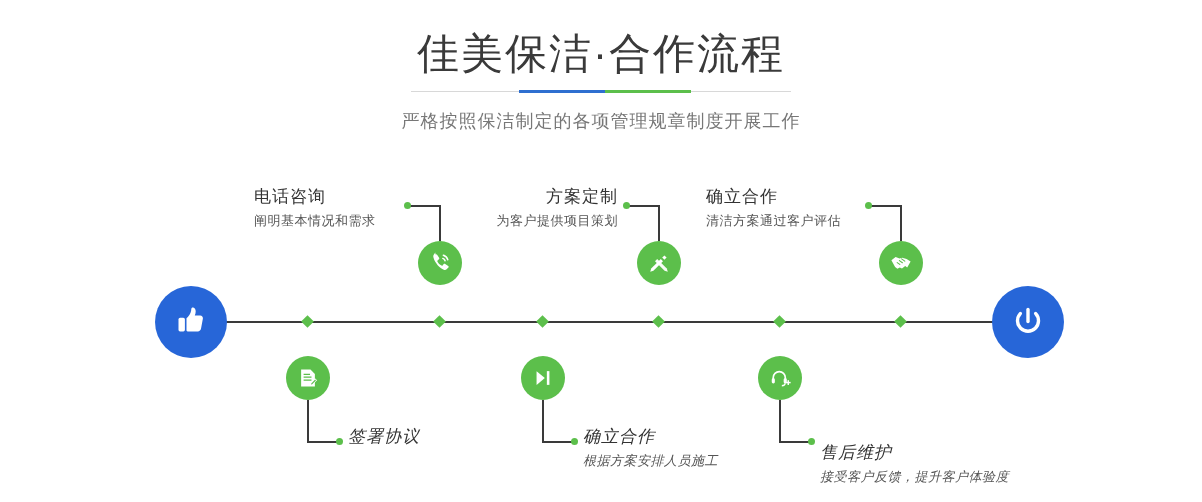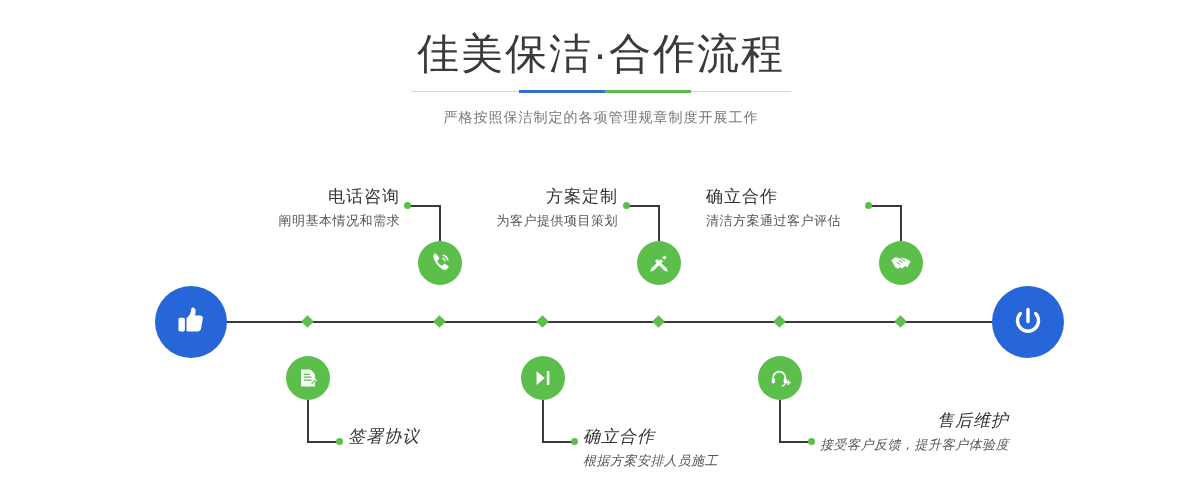--- a/index.html
+++ b/index.html
@@ -60,21 +60,21 @@
   .rule-green {
     position: absolute;
     left: 194px;
     top: 0;
     width: 86px;
     height: 3px;
     background: #5cbf4b;
   }
   .subtitle {
     margin-top: 16px;
-    font-size: 14px;
+    font-size: 18px;
     color: #777777;
     letter-spacing: 1px;
   }
 
   
   .axis {
     position: absolute;
     left: 190px;
     top: 321px;
     width: 840px;
@@ -196,21 +196,21 @@
         <path fill="#ffffff" d="M7.4 3.6c.5-.5 1.3-.4 1.7.2l2 3c.3.5.2 1.1-.2 1.5l-1.3 1.1c-.3.3-.4.7-.2 1.1.9 1.8 2.3 3.2 4.1 4.1.4.2.8.1 1.1-.2l1.1-1.3c.4-.4 1-.5 1.5-.2l3 2c.6.4.7 1.2.2 1.7l-1.5 1.5c-.8.8-2 1.1-3.1.7C12 17.2 6.8 12 5.4 6.2c-.3-1.1 0-2.3.8-3.1l1.2-1.5z"></path>
         <path d="M15.3 4.2a6.4 6.4 0 0 1 4.5 4.5" fill="none" stroke="#ffffff" stroke-width="1.5" stroke-linecap="round"></path>
         <path d="M14.8 7.4a3.4 3.4 0 0 1 2.3 2.3" fill="none" stroke="#ffffff" stroke-width="1.5" stroke-linecap="round"></path>
       </svg>
     </span>
   </div>
   <div class="diamond" style="left:435px; top:317px;"></div>
   <div class="vline" style="left:439px; top:205px; height:36px;"></div>
   <div class="hline" style="left:408px; top:205px; width:32px;"></div>
   <div class="dot" style="left:404px; top:202px;"></div>
-  <div class="lbl up" style="left:254px; top:186px; width:146px; text-align:right;">
+  <div class="lbl up" style="left:254px; top:186px; width:146px; text-align:left;">
     <div class="lbl-title">电话咨询</div>
     <div class="lbl-desc">阐明基本情况和需求</div>
   </div>
 
   <div class="node" style="left:286px; top:356px;">
     <span>
       <svg width="22" height="22" viewBox="0 0 24 24" aria-hidden="true">
         <path fill="#ffffff" d="M4.5 2.8h10.2l4.8 4.8v13.6H4.5z"></path>
         <path fill="#5cbf4b" d="M7.2 7.3h7v1.4h-7zM7.2 10.4h8.6v1.4H7.2zM7.2 13.5h8.6v1.4H7.2z"></path>
         <path fill="#ffffff" d="M19.6 12.2l2.3 2.3-5.6 5.6-3 .7.7-3z"></path>
@@ -289,18 +289,18 @@
           <rect x="18.4" y="16.2" width="5.2" height="1.6"></rect>
           <rect x="20.2" y="14.4" width="1.6" height="5.2"></rect>
         </g>
       </svg>
     </span>
   </div>
   <div class="diamond" style="left:775px; top:317px;"></div>
   <div class="vline" style="left:779px; top:400px; height:42px;"></div>
   <div class="hline" style="left:779px; top:441px; width:32px;"></div>
   <div class="dot" style="left:808px; top:438px;"></div>
-  <div class="lbl down" style="left:820px; top:410px;text-align:right;">
+  <div class="lbl down" style="left:820px; top:442px;">
     <div class="lbl-title">售后维护</div>
     <div class="lbl-desc">接受客户反馈，提升客户体验度</div>
   </div>
 
 </div>
 
 </body></html>

